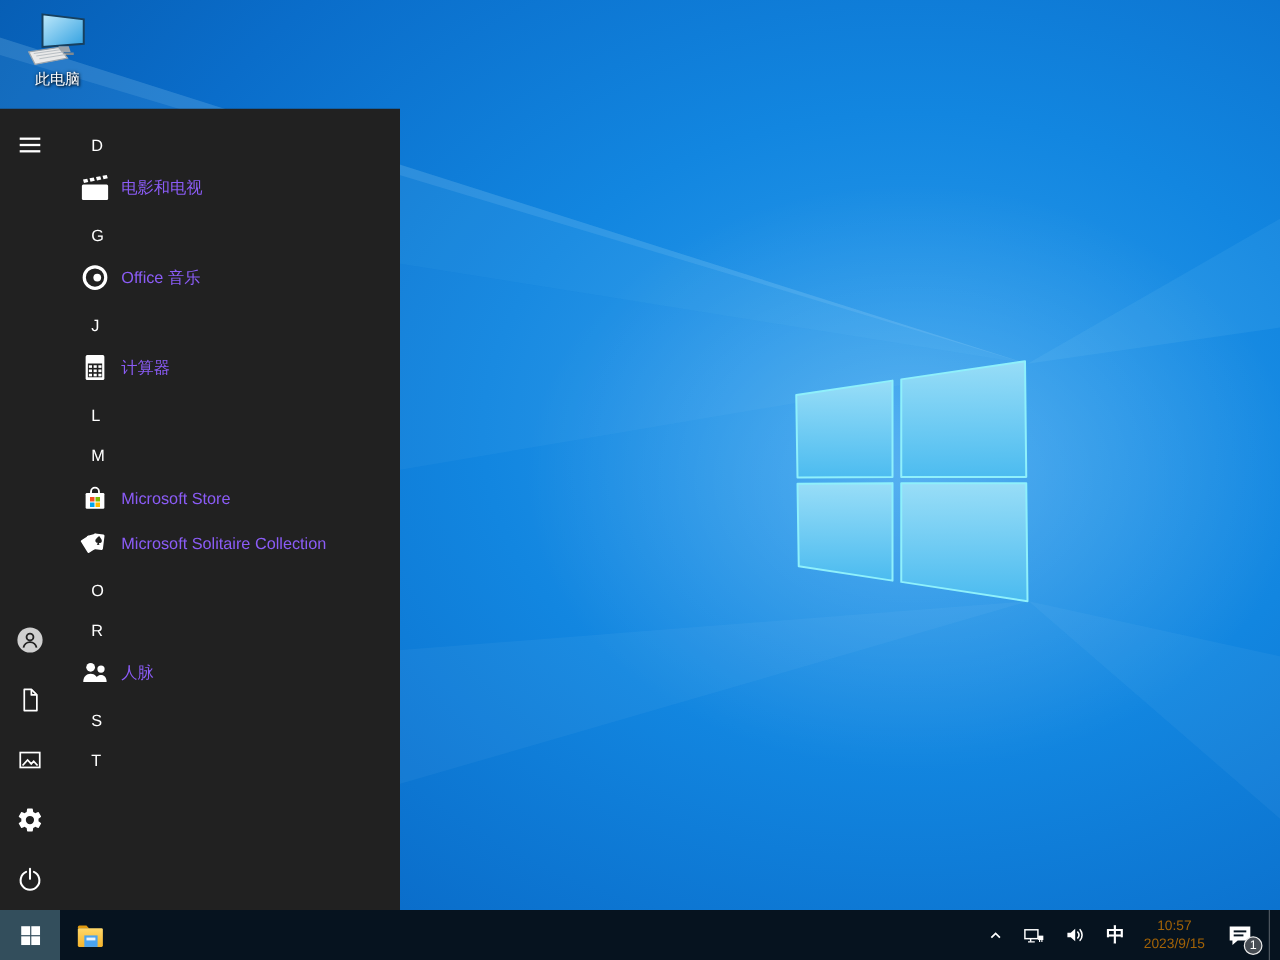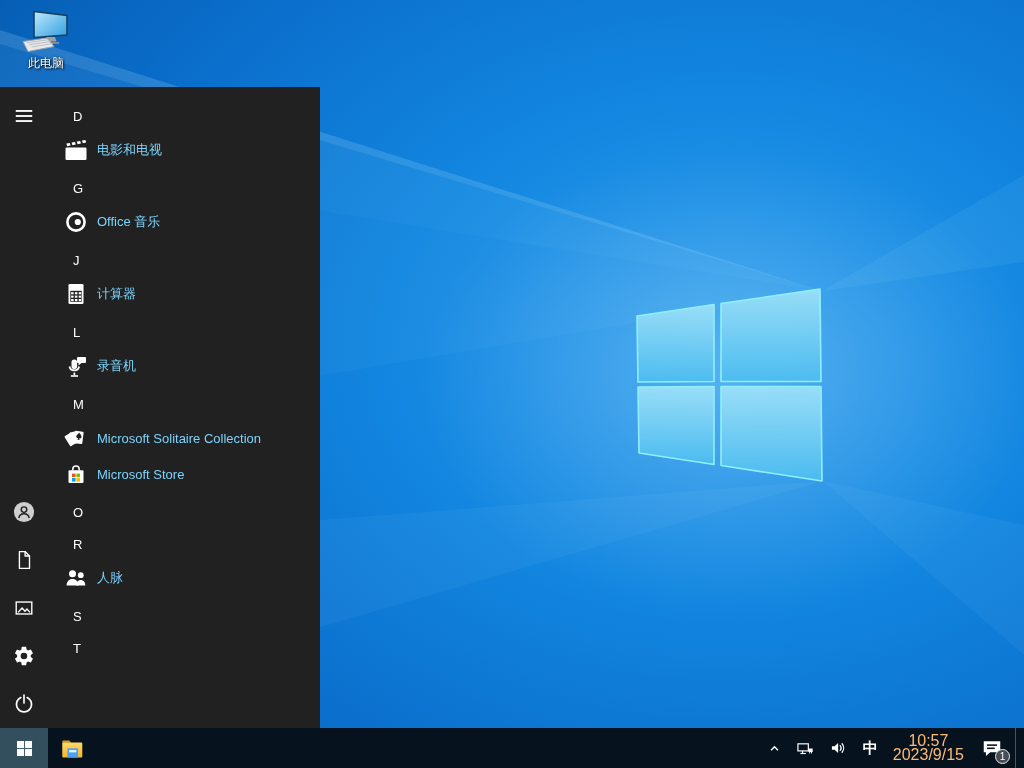--- a/index.html
+++ b/index.html
@@ -17,35 +17,35 @@
   
   .start-menu { position:absolute; left:0; top:87px; width:320px; height:641px; background:#212121; display:flex; z-index:5; }
   .rail { width:48px; flex:none; display:flex; flex-direction:column; justify-content:space-between; padding-top:5px; }
   .rail-btn { width:48px; height:48px; display:flex; align-items:center; justify-content:center; background:transparent; border:none; cursor:pointer; }
   .rail-btn svg { width:22px; height:22px; }
   .rail-bottom { display:flex; flex-direction:column; }
 
   .app-list { flex:1; padding-top:17px; overflow:hidden; }
   .section-letter { height:24px; margin:8px 0 4px; padding-left:25px; display:flex; align-items:center; color:#fff; font-size:13px; cursor:pointer; }
   .section-letter:first-child { margin-top:0; }
-  .app-row { height:36px; display:flex; align-items:center; padding-left:16px; gap:9px; color:#7dd3fc; font-size:13px; cursor:pointer; }
+  .app-row { height:36px; display:flex; align-items:center; padding-left:16px; gap:9px; color:#8b5cf6; font-size:13px; cursor:pointer; }
   .app-row svg { width:24px; height:24px; flex:none; }
 
   
   .taskbar { position:absolute; left:0; bottom:0; width:1024px; height:40px; background:#06131f; display:flex; align-items:stretch; z-index:10; }
   .tb-btn { height:40px; display:flex; align-items:center; justify-content:center; border:none; background:transparent; cursor:pointer; }
   .start-button { width:48px; background:#334e5c; }
   .start-button svg { width:19px; height:19px; }
   .explorer-button { width:48px; }
   .explorer-button svg { width:26px; height:26px; }
   .tray { margin-left:auto; display:flex; align-items:stretch; }
   .tray-item { display:flex; align-items:center; justify-content:center; padding:0 7px; color:#fff; cursor:pointer; border:none; background:transparent; }
   .tray-item svg { display:block; }
   .ime { font-size:15px; font-weight:700; padding:0 7px; }
-  .clock { flex-direction:column; justify-content:center; font-size:16px; line-height:14px; text-align:center; padding:0 8px; color:#fdba74; }
+  .clock { flex-direction:column; justify-content:center; font-size:11px; line-height:14px; text-align:center; padding:0 8px; color:#a16207; }
   .action-center { position:relative; padding:0 12px 0 9px; }
   .badge { position:absolute; right:5px; bottom:4px; width:15px; height:15px; border-radius:50%; background:#474d54; border:1px solid #e9e9e9; color:#fff; font-size:10px; line-height:13px; display:flex; align-items:center; justify-content:center; }
   .show-desktop { width:9px; height:40px; border-left:1px solid rgba(255,255,255,.28); cursor:pointer; }
 </style>
 </head>
 <body>
 
 <svg width="0" height="0" style="position:absolute" aria-hidden="true">
   <defs>
     <linearGradient id="paneGrad" x1="0" y1="0" x2="0" y2="1">
@@ -305,38 +305,32 @@
           <span>Office 音乐</span>
         </div>
         <div class="section-letter">J</div>
         <div class="app-row">
           <svg>
             <use href="#i-calculator" xlink:href="#i-calculator"></use>
           </svg>
           <span>计算器</span>
         </div>
         <div class="section-letter">L</div>
-        <div class="app-row">
-          <svg>
-            <use href="#i-recorder" xlink:href="#i-recorder"></use>
-          </svg>
-          <span>录音机</span>
-        </div>
         <div class="section-letter">M</div>
         <div class="app-row">
           <svg>
+            <use href="#i-store" xlink:href="#i-store"></use>
+          </svg>
+          <span>Microsoft Store</span>
+        </div>
+        <div class="app-row">
+          <svg>
             <use href="#i-solitaire" xlink:href="#i-solitaire"></use>
           </svg>
           <span>Microsoft Solitaire Collection</span>
-        </div>
-        <div class="app-row">
-          <svg>
-            <use href="#i-store" xlink:href="#i-store"></use>
-          </svg>
-          <span>Microsoft Store</span>
         </div>
         <div class="section-letter">O</div>
         <div class="section-letter">R</div>
         <div class="app-row">
           <svg>
             <use href="#i-people" xlink:href="#i-people"></use>
           </svg>
           <span>人脉</span>
         </div>
         <div class="section-letter">S</div>

